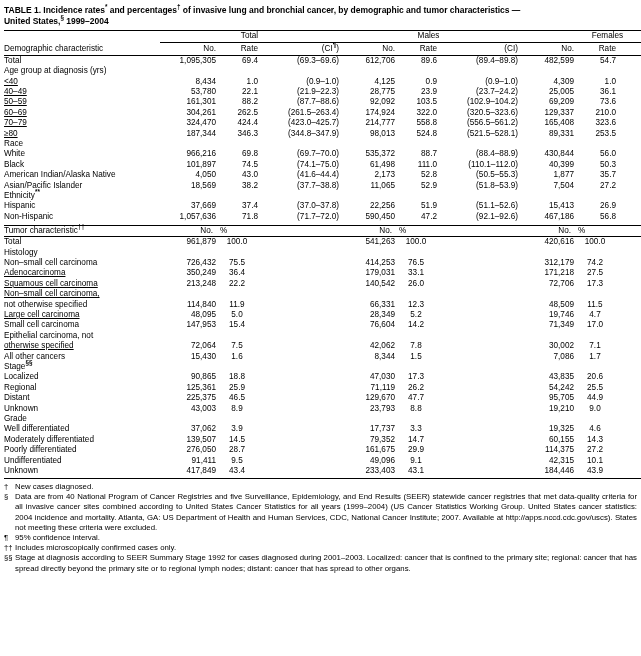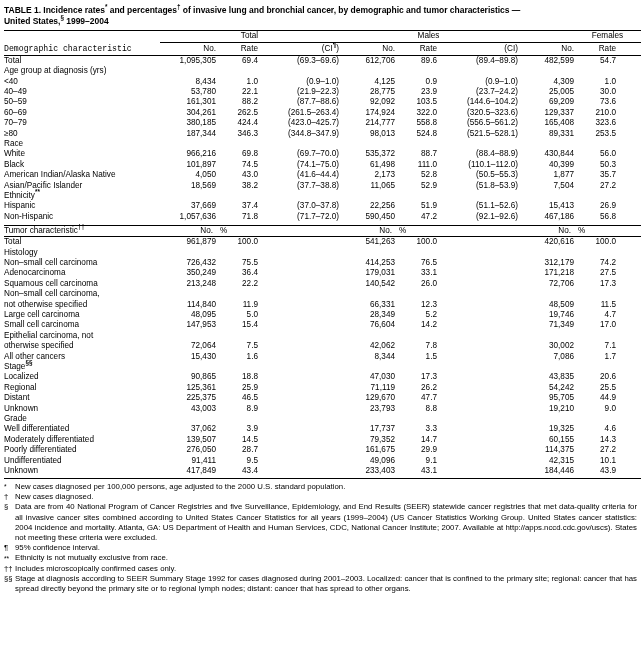--- a/index.html
+++ b/index.html
@@ -67,39 +67,39 @@
     padding-bottom: 0.5px;
     margin-bottom: 1px;
   }
 
   
   .subhead td {
     text-align: right;
     padding-right: 3px;
     padding-bottom: 1.5px;
   }
-  .subhead td.lbl { text-align: left; padding-right: 0; font-weight: normal; font-family: Liberation Mono, monospace; }
+  .subhead td.lbl { text-align: left; padding-right: 0; font-weight: normal; }
 
   
   td.num { text-align: right; padding-right: 3px; }
   td.ci  { text-align: right; padding-right: 4px; }
   td.lbl { text-align: left; }
   .b { font-weight: bold; }
 
   .sect { font-weight: bold; }
   .ind1 { padding-left: 7px; margin-top: 12px; }
-  .ind2 { padding-left: 14px; }
+  .ind2 { padding-left: 14px; text-decoration: underline; }
   .ind3 { padding-left: 22px; }
   .spacer td { height: 3px; line-height: 3px; font-size: 1px; }
 
   
   .tumorhead td { font-weight: bold; padding-bottom: 1.5px; }
   .tumorhead td.num { font-weight: normal; text-align: right; padding-right: 3px;}
   .tumorhead td.pct { font-weight: normal; text-align: left; padding-left: 4px;}
-  td.pct { text-align: right; padding-left: 4px; }
+  td.pct { text-align: center; padding-left: 4px; }
 
   
   .notes {
     width: 633px;
     margin-top: 3px;
     font-size: 7.8px;
     line-height: 10.2px;
   }
   .note {
     position: relative;
@@ -196,50 +196,50 @@
         </tr>
         <tr>
           <td class="lbl ind2">40–49</td>
           <td class="num b">53,780</td>
           <td class="num b">22.1</td>
           <td class="ci b">(21.9–22.3)</td>
           <td class="num">28,775</td>
           <td class="num">23.9</td>
           <td class="ci">(23.7–24.2)</td>
           <td class="num">25,005</td>
-          <td class="num">30.0</td>
+          <td class="num">36.1</td>
           <td class="ci">(20.1–20.6)</td>
         </tr>
         <tr>
           <td class="lbl ind2">50–59</td>
           <td class="num b">161,301</td>
           <td class="num b">88.2</td>
           <td class="ci b">(87.7–88.6)</td>
           <td class="num">92,092</td>
           <td class="num">103.5</td>
-          <td class="ci">(144.6–104.2)</td>
+          <td class="ci">(102.9–104.2)</td>
           <td class="num">69,209</td>
           <td class="num">73.6</td>
           <td class="ci">(73.1–74.2)</td>
         </tr>
         <tr>
           <td class="lbl ind2">60–69</td>
           <td class="num b">304,261</td>
           <td class="num b">262.5</td>
           <td class="ci b">(261.5–263.4)</td>
           <td class="num">174,924</td>
           <td class="num">322.0</td>
           <td class="ci">(320.5–323.6)</td>
           <td class="num">129,337</td>
           <td class="num">210.0</td>
           <td class="ci">(208.8–211.1)</td>
         </tr>
         <tr>
           <td class="lbl ind2">70–79</td>
-          <td class="num b">380,185</td>
+          <td class="num b">324,470</td>
           <td class="num b">424.4</td>
           <td class="ci b">(423.0–425.7)</td>
           <td class="num">214,777</td>
           <td class="num">558.8</td>
           <td class="ci">(556.5–561.2)</td>
           <td class="num">165,408</td>
           <td class="num">323.6</td>
           <td class="ci">(322.1–325.2)</td>
         </tr>
         <tr>
@@ -578,41 +578,33 @@
           <td class="pct">43.9</td>
           <td></td>
         </tr>
         <tr class="rule-bottom">
           <td colspan="10" style="height: 2px;"></td>
         </tr>
       </tbody>
   </table>
 
   <div class="notes" id="notes">
-      <div class="note">
-        <span class="sym small">*</span>
-        <span class="note-body">New cases diagnosed per 100,000 persons, age adjusted to the 2000 U.S. standard population.</span>
-      </div>
       <div class="note">
         <span class="sym">†</span>
         <span class="note-body">New cases diagnosed.</span>
       </div>
       <div class="note">
         <span class="sym">§</span>
         <span class="note-body">Data are from 40 National Program of Cancer Registries and five Surveillance, Epidemiology, and End Results (SEER) statewide cancer registries that met data-quality criteria for all invasive cancer sites combined according to <span class="ital">United States Cancer Statistics</span> for all years (1999–2004) (US Cancer Statistics Working Group. United States cancer statistics: 2004 incidence and mortality. Atlanta, GA: US Department of Health and Human Services, CDC, National Cancer Institute; 2007. Available at http://apps.nccd.cdc.gov/uscs). States not meeting these criteria were excluded.</span>
       </div>
       <div class="note">
         <span class="sym">¶</span>
         <span class="note-body">95% confidence interval.</span>
       </div>
       <div class="note">
-        <span class="sym small">**</span>
-        <span class="note-body">Ethnicity is not mutually exclusive from race.</span>
-      </div>
-      <div class="note">
         <span class="sym">††</span>
         <span class="note-body">Includes microscopically confirmed cases only.</span>
       </div>
       <div class="note">
         <span class="sym">§§</span>
         <span class="note-body">Stage at diagnosis according to SEER Summary Stage 1992 for cases diagnosed during 2001–2003. Localized: cancer that is confined to the primary site; regional: cancer that has spread directly beyond the primary site or to regional lymph nodes; distant: cancer that has spread to other organs.</span>
       </div>
     </div>
 </div>
 

